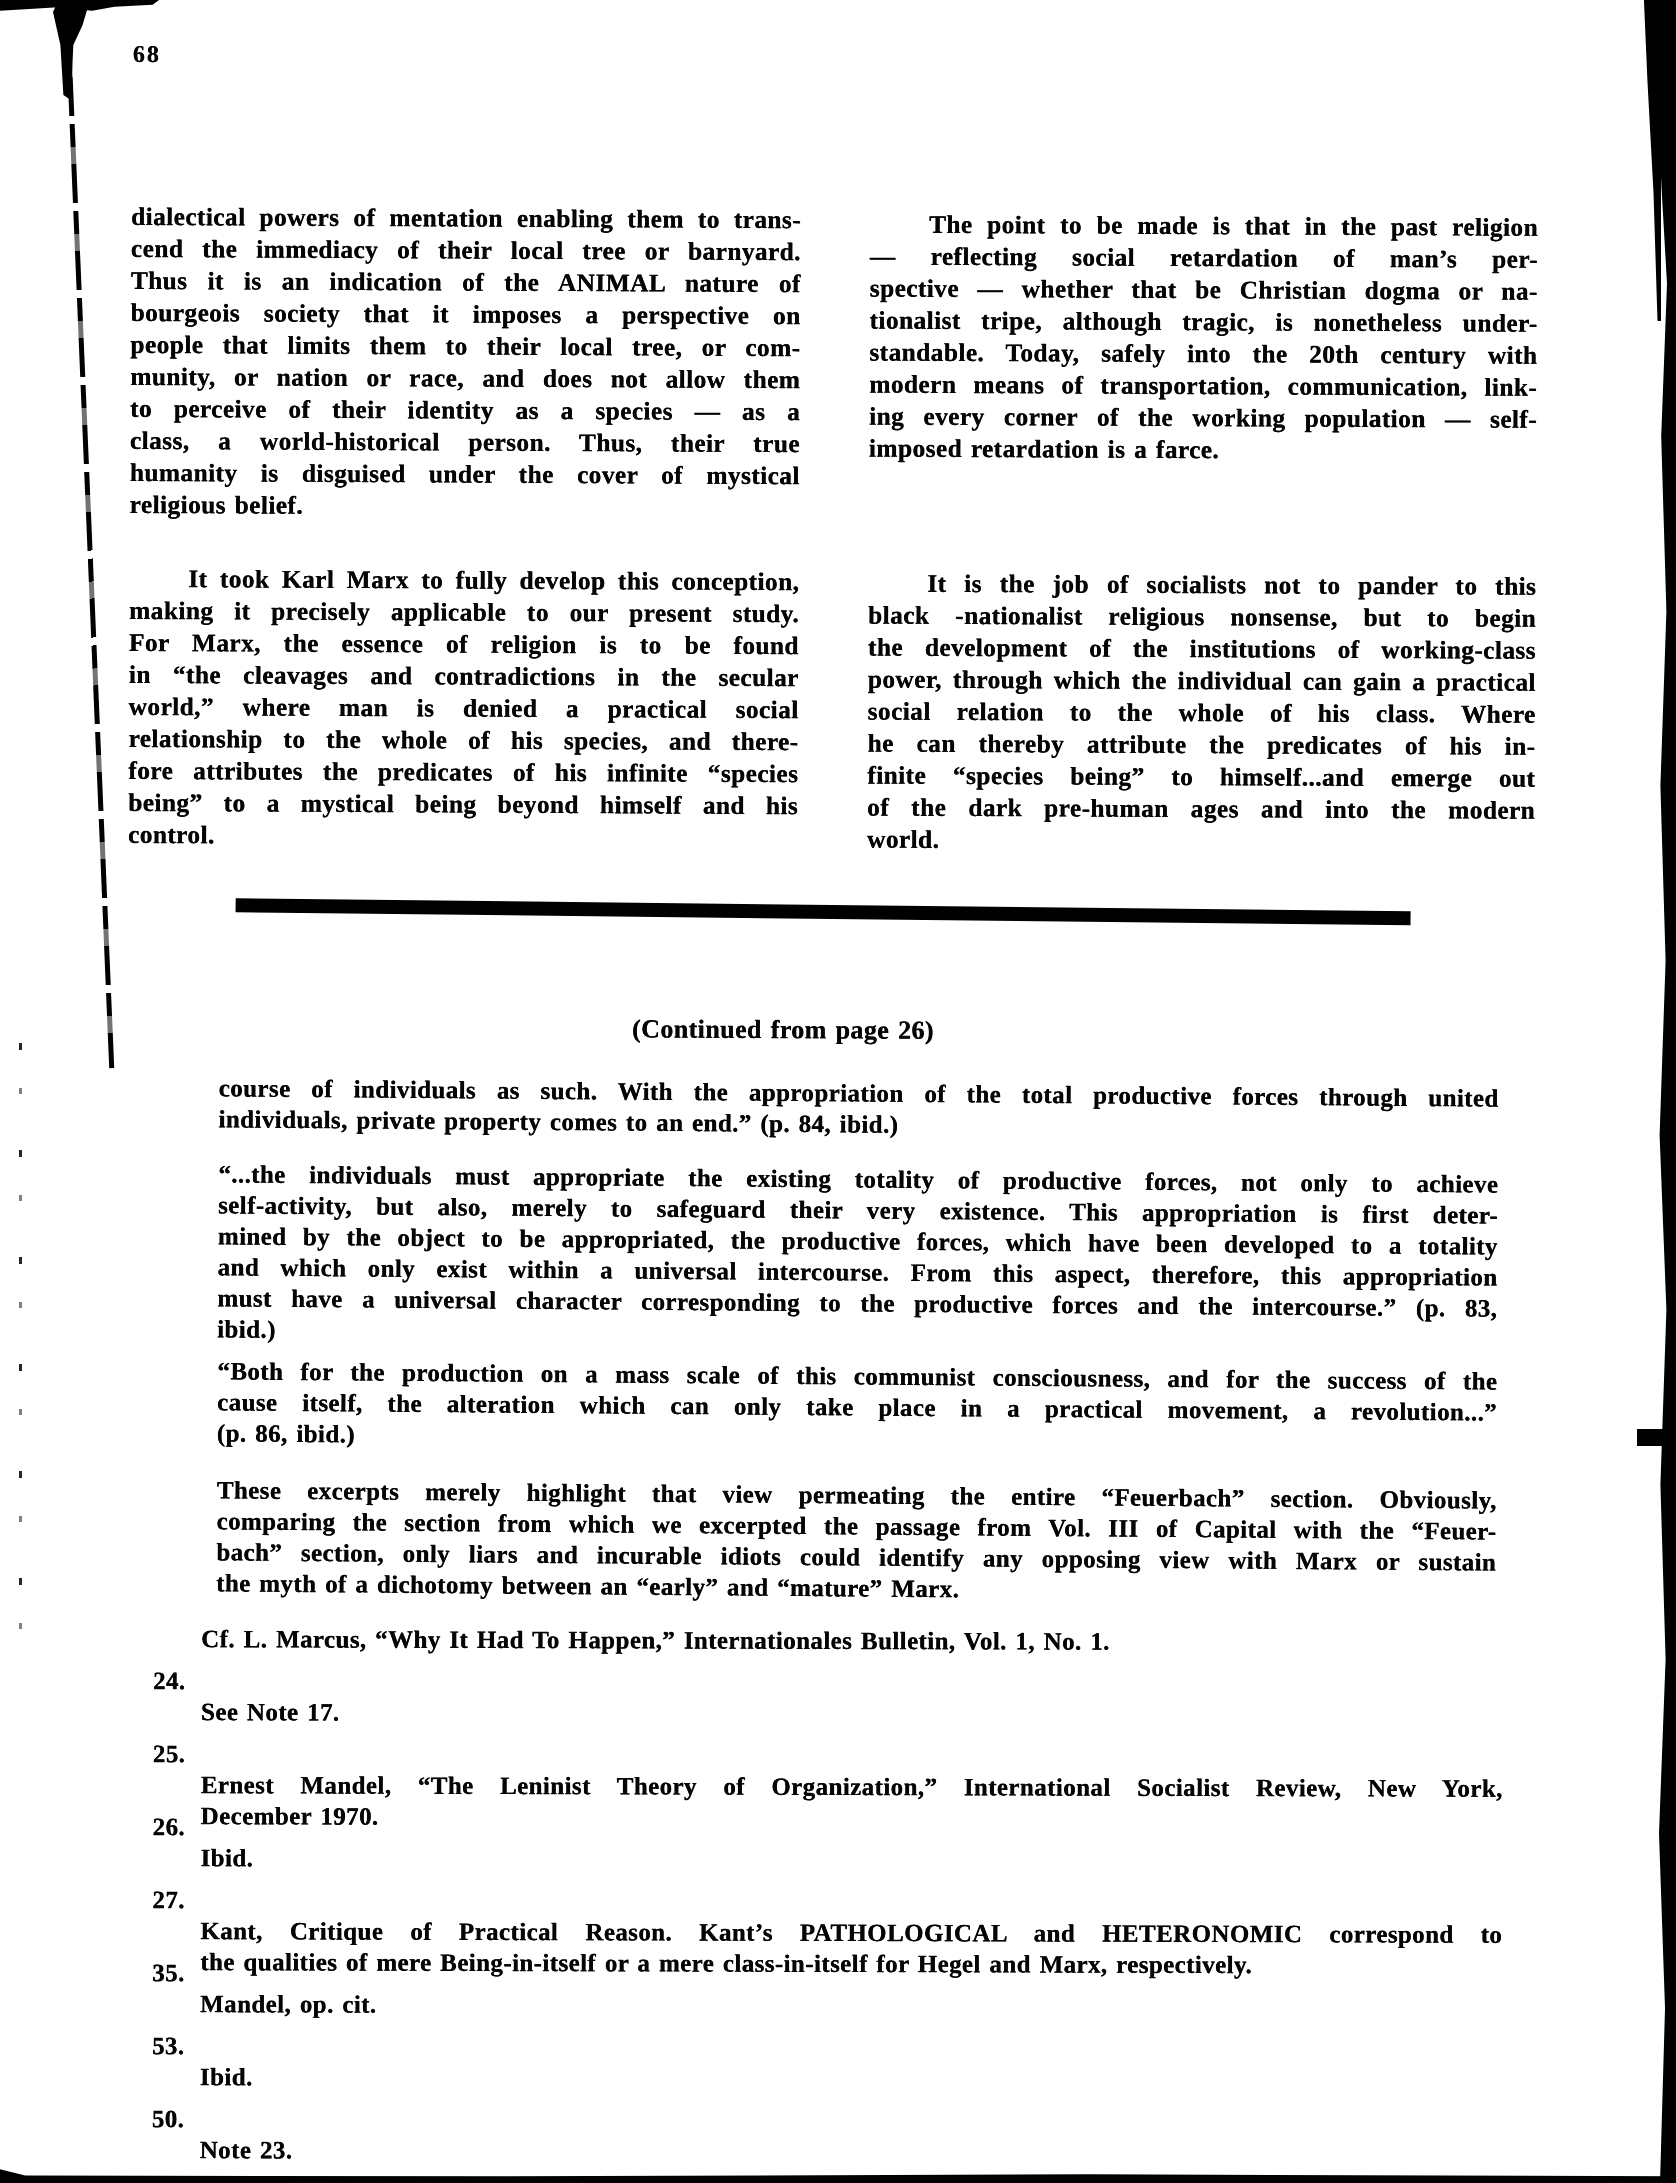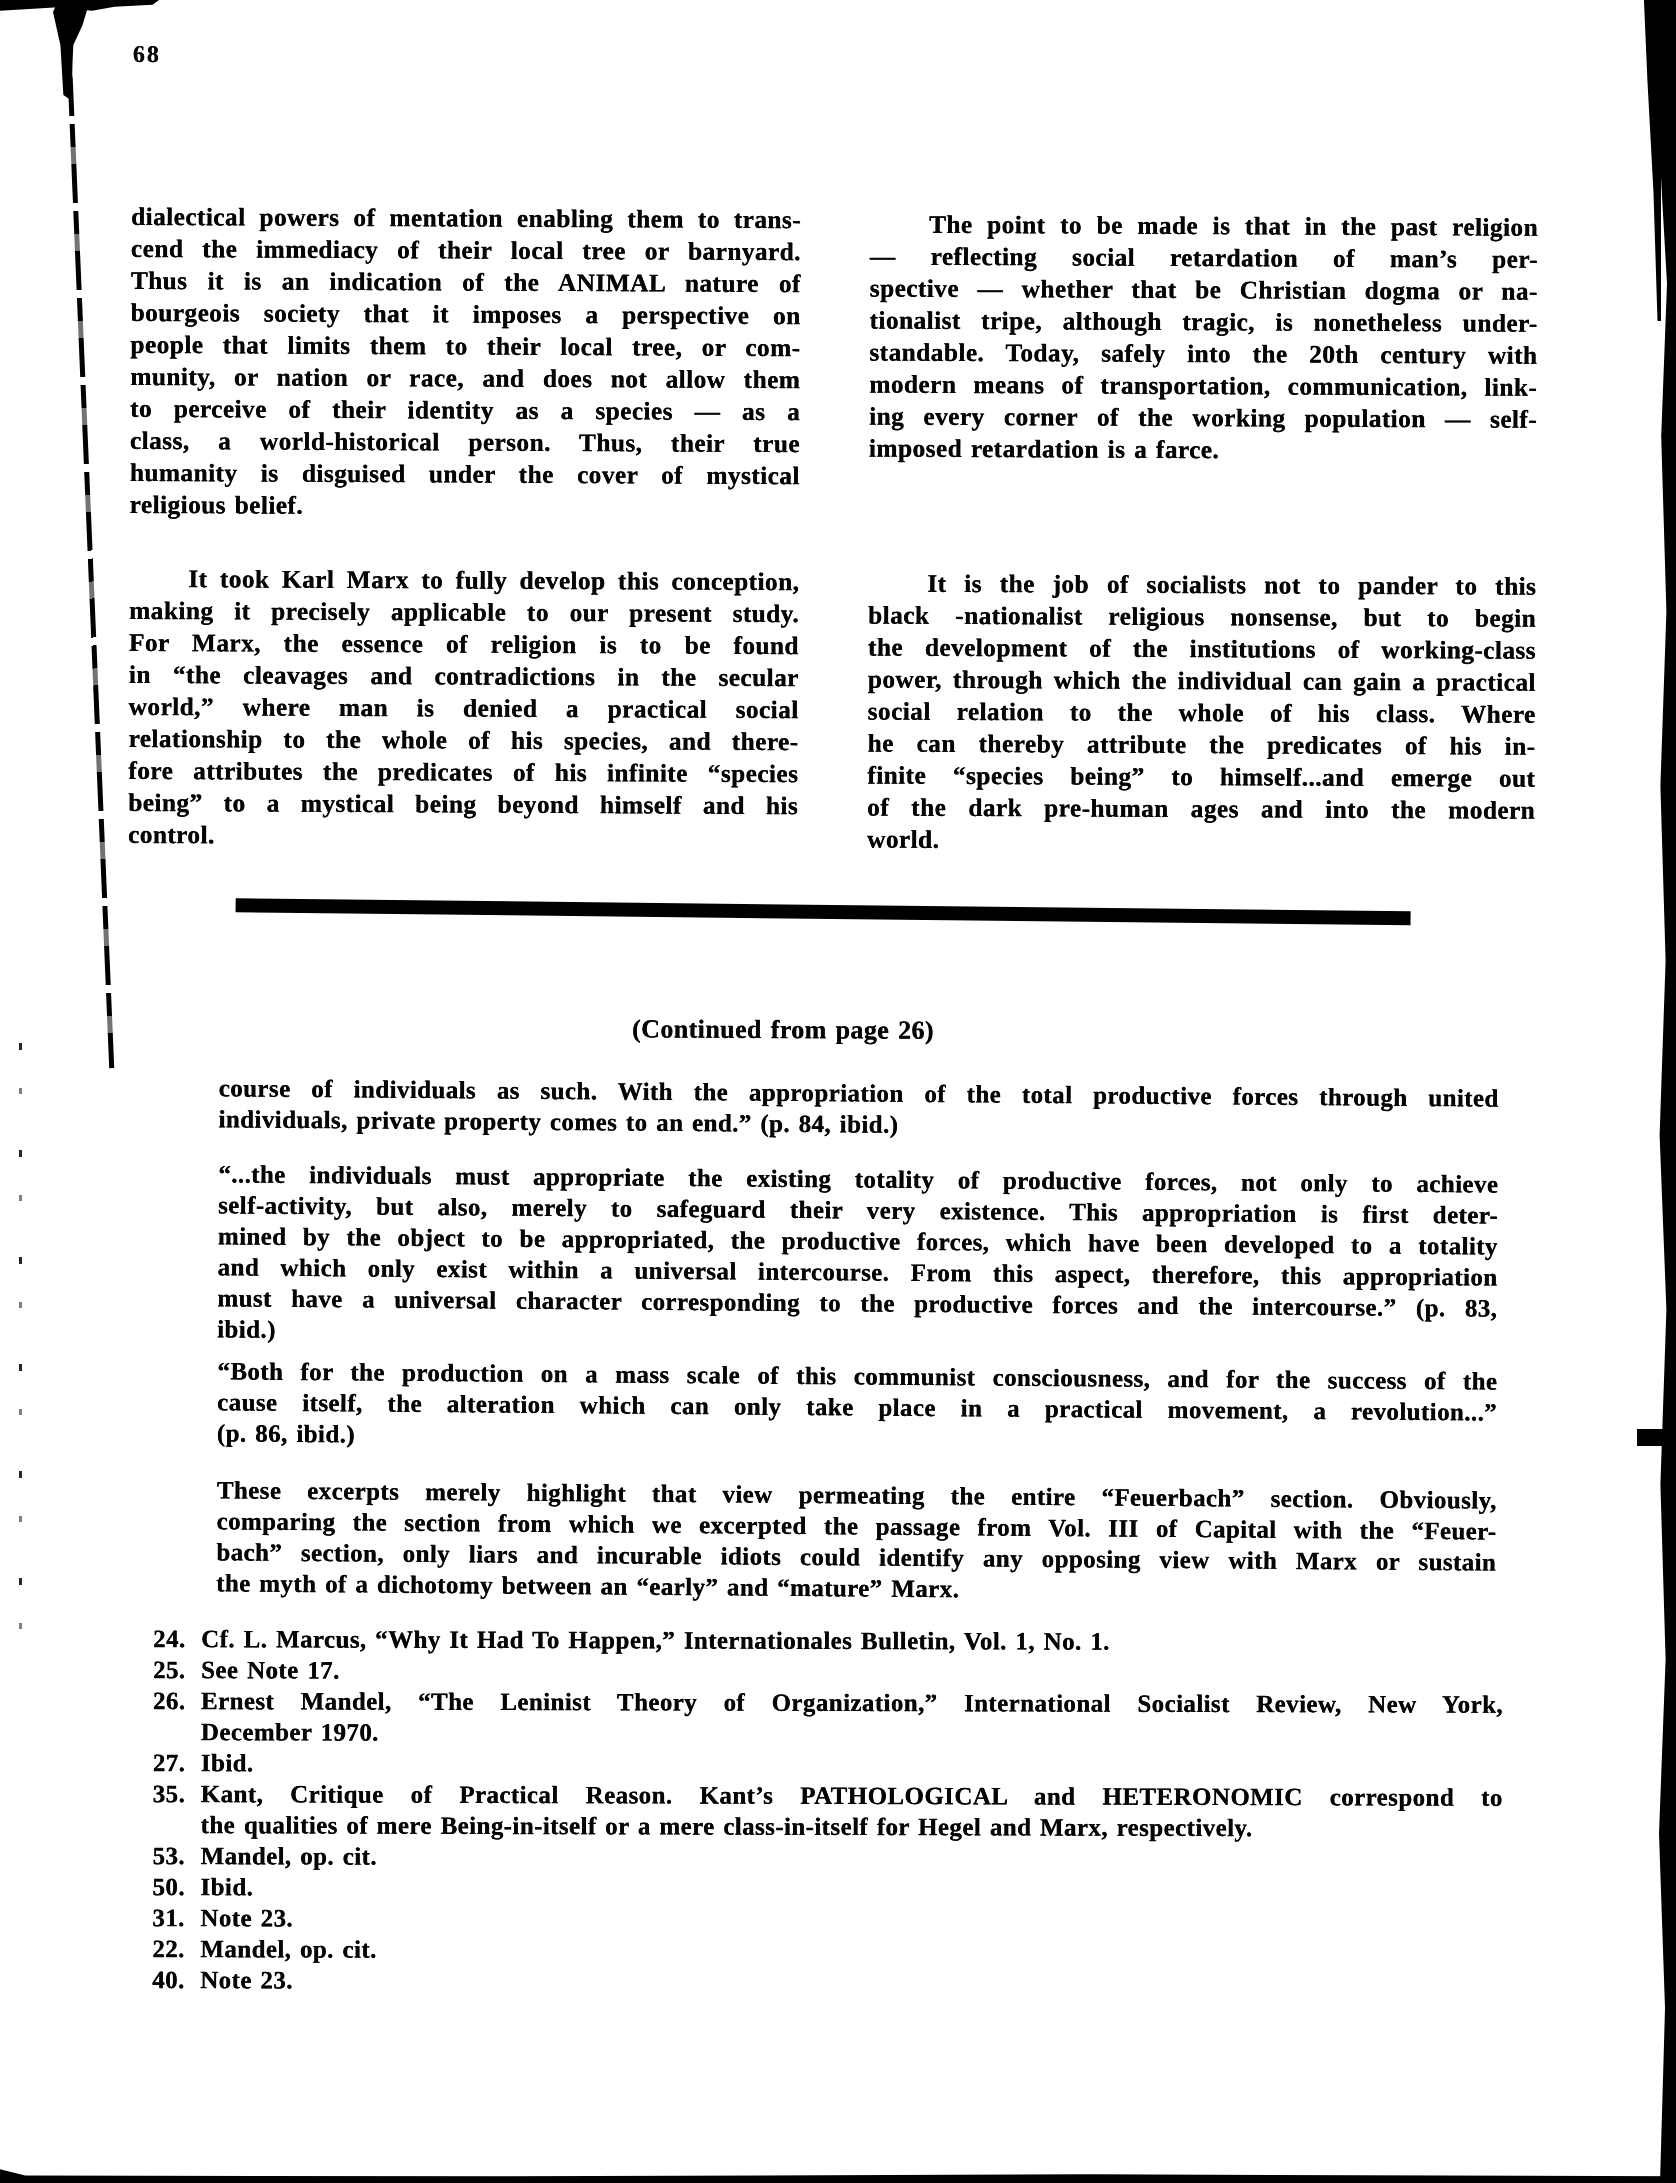--- a/index.html
+++ b/index.html
@@ -37,21 +37,21 @@
   .cont{position:absolute;left:223px;width:1280px;font-size:25px;line-height:31px;
         transform:rotate(0.18deg);transform-origin:left top;}
   .c1{top:1072px;}
   .c2{top:1158px;}
   .c3{top:1355px;}
   .c4{top:1474px;}
 
   .footnotes{position:absolute;left:160px;top:1623px;width:1350px;font-size:25px;line-height:31px;
         transform:rotate(-0.12deg);transform-origin:left top;}
   .fn-row{display:flex;}
-  .fn-num{flex:none;width:48px;}
+  .fn-num{flex:none;width:48px;margin-top:42px;}
   .fn-lines{flex:1;min-width:0;}
 
   
   .art{position:absolute;background:#000;}
   .art-corner-bar{left:0;top:0;width:159px;height:10.7px;
     clip-path:polygon(0 0,100% 0,96% 45%,72% 62%,58% 100%,34% 70%,0 100%);}
   .art-left-blob{left:53px;top:0;width:37px;height:100px;
     clip-path:polygon(15% 0,100% 0,80% 25%,55% 45%,48% 100%,28% 95%,20% 45%,0 12%);}
   .art-left-streak{left:66px;top:37px;width:5.3px;height:1032px;background:none;
     transform:rotate(-2.4deg);transform-origin:50% 0;

